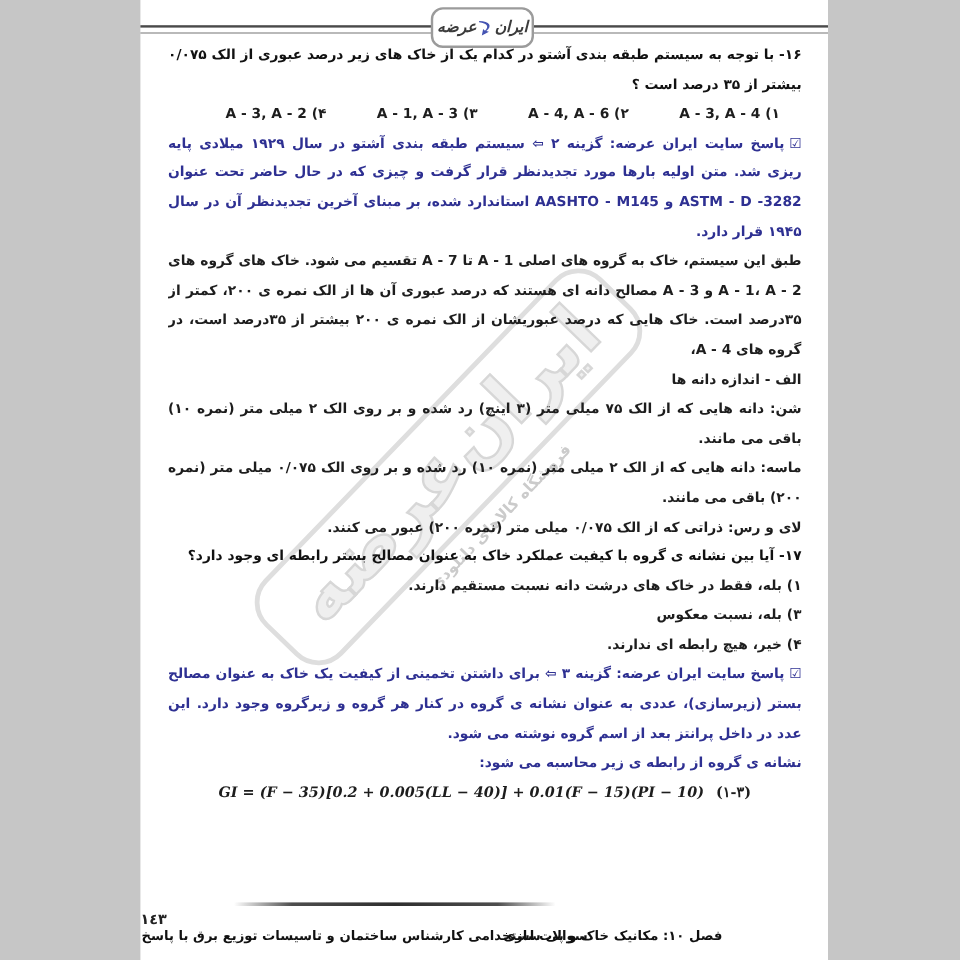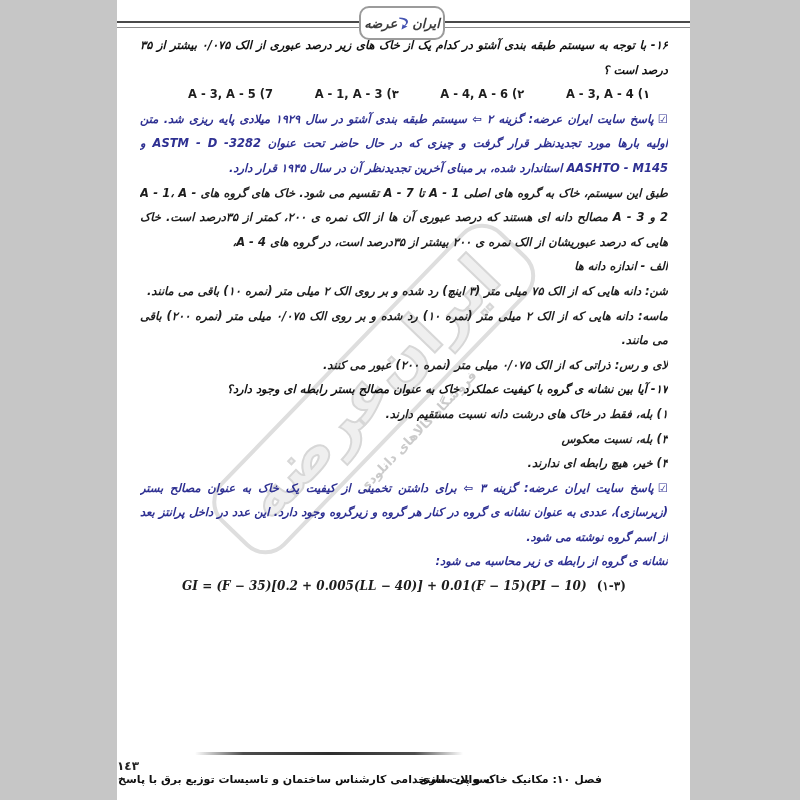--- a/index.html
+++ b/index.html
@@ -40,21 +40,21 @@
     -webkit-text-stroke:2px #d7d7d7;direction:rtl;white-space:nowrap;
   }
   .wm-sub{font-size:13px;color:#cbcbcb;font-weight:bold;letter-spacing:4px;direction:rtl;}
   
   .content{
     position:absolute;top:33px;left:23px;right:22px;z-index:1;
     direction:rtl;text-align:justify;
     font-size:11.5px;font-weight:bold;color:#1d1d1d;line-height:24.6px;
     max-height:712px;overflow:hidden;
   }
-  .content p{margin:0;font-style:italic;}
+  .content p{margin:0;}
   .q{color:#111;}
   .options-row{
     display:flex;justify-content:space-between;
     padding-left:48px;padding-right:18px;
   }
   .answer{color:#2e3092;}
   .chk{margin-left:4px;}
   .formula-line{
     direction:ltr;text-align:center;
     font-family:"DejaVu Serif",serif;font-style:italic;
@@ -100,21 +100,21 @@
   </div>
 
   <div class="content">
 
     <p class="q">۱۶- با توجه به سیستم طبقه بندی آشتو در کدام یک از خاک های زیر درصد عبوری از الک ۰/۰۷۵ بیشتر از ۳۵ درصد است ؟</p>
 
     <div class="options-row">
       <span>۱) A - 3, A - 4</span>
       <span>۲) A - 4, A - 6</span>
       <span>۳) A - 1, A - 3</span>
-      <span>7) A - 3, A - 5</span>
+      <span>۴) A - 3, A - 2</span>
     </div>
 
     <p class="answer"><span class="chk">☑</span><span>پاسخ سایت ایران عرضه: گزینه ۲ ⇦ سیستم طبقه بندی آشتو در سال ۱۹۲۹ میلادی پایه ریزی شد. متن اولیه بارها مورد تجدیدنظر قرار گرفت و چیزی که در حال حاضر تحت عنوان ASTM - D -3282 و AASHTO - M145 استاندارد شده، بر مبنای آخرین تجدیدنظر آن در سال ۱۹۴۵ قرار دارد.</span></p>
 
     <p>طبق این سیستم، خاک به گروه های اصلی A - 1 تا A - 7 تقسیم می شود. خاک های گروه های A - 1، A - 2 و A - 3 مصالح دانه ای هستند که درصد عبوری آن ها از الک نمره ی ۲۰۰، کمتر از ۳۵درصد است. خاک هایی که درصد عبوریشان از الک نمره ی ۲۰۰ بیشتر از ۳۵درصد است، در گروه های A - 4،</p>
     <p>الف - اندازه دانه ها</p>
     <p>شن: دانه هایی که از الک ۷۵ میلی متر (۳ اینچ) رد شده و بر روی الک ۲ میلی متر (نمره ۱۰) باقی می مانند.</p>
     <p>ماسه: دانه هایی که از الک ۲ میلی متر (نمره ۱۰) رد شده و بر روی الک ۰/۰۷۵ میلی متر (نمره ۲۰۰) باقی می مانند.</p>
     <p>لای و رس: ذراتی که از الک ۰/۰۷۵ میلی متر (نمره ۲۰۰) عبور می کنند.</p>
 

